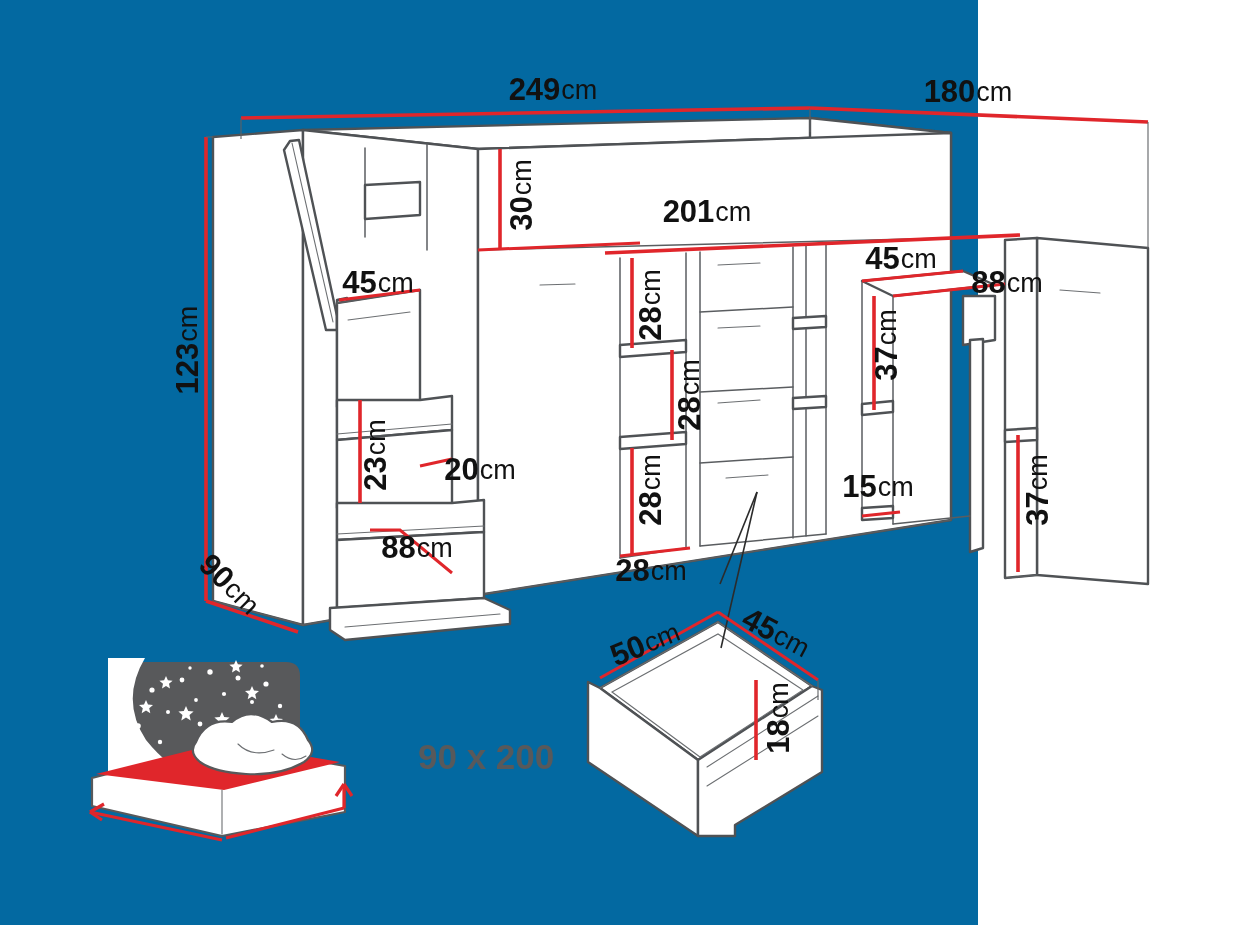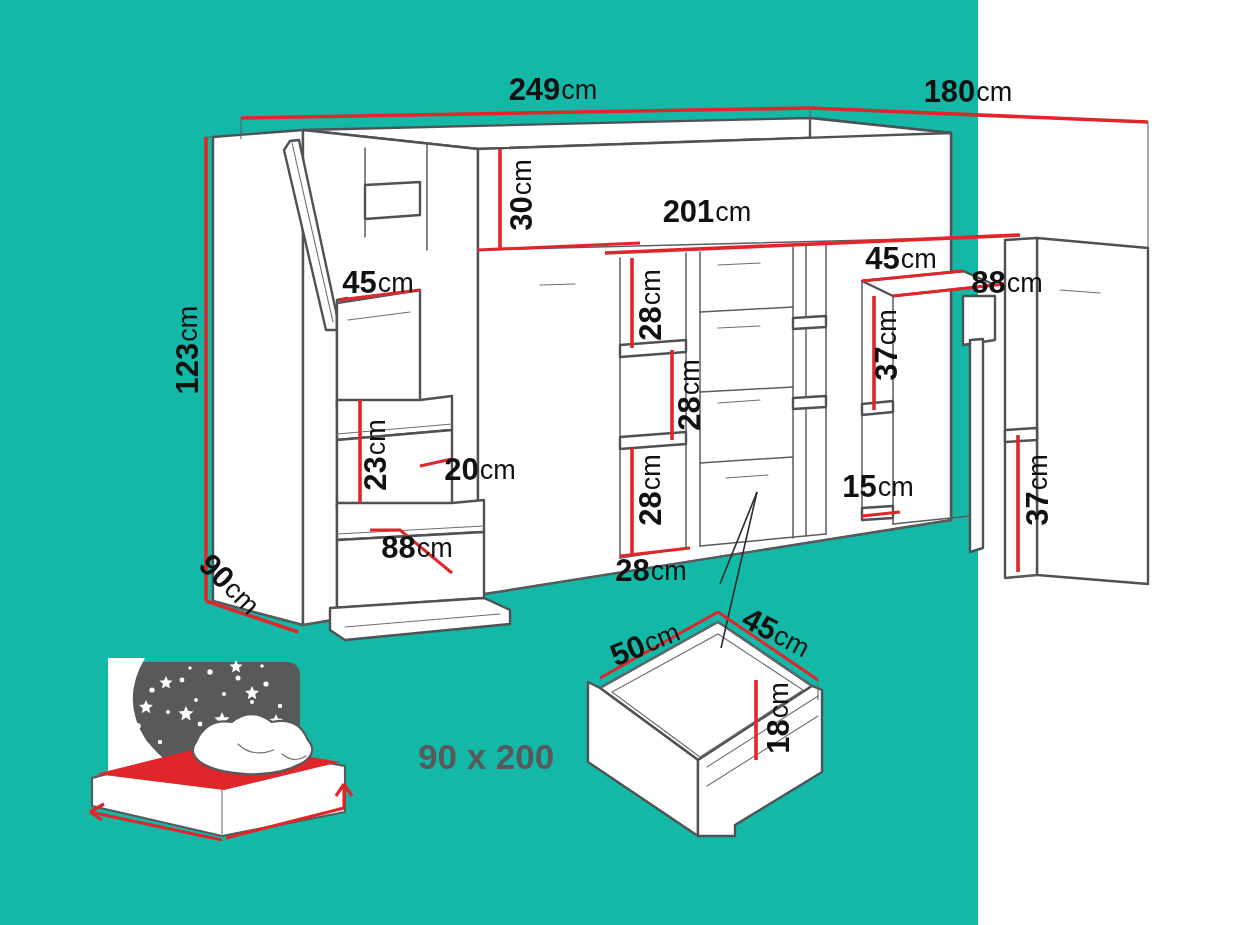--- a/index.html
+++ b/index.html
@@ -12,21 +12,21 @@
     width: 1234px;
     height: 925px;
     font-family: "Liberation Sans", sans-serif;
     overflow: hidden;
     position: relative;
   }
   #diagram-root {
     position: relative;
     width: 978px;
     height: 925px;
-    background: #14b8a6;
+    background: #0369a1;
   }
   svg#furniture-svg {
     position: absolute;
     left: 0;
     top: 0;
     width: 1234px;
     height: 925px;
     display: block;
   }
   

